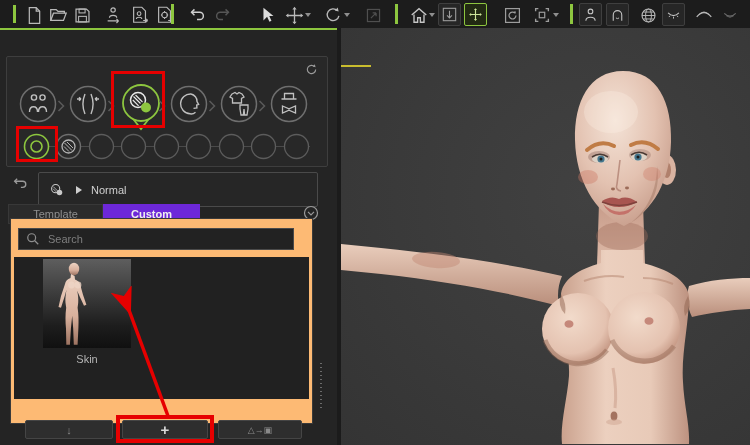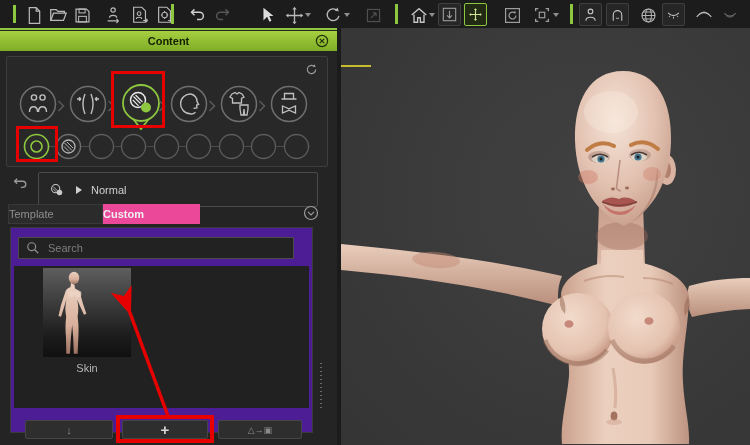--- a/index.html
+++ b/index.html
@@ -24,26 +24,26 @@
   .catbox{position:absolute;left:6px;top:28px;width:322px;height:111px;border:1px solid #3e3e3e;border-radius:2px;background:#282828;box-sizing:border-box;}
   .refresh{position:absolute;right:8px;top:5px;cursor:pointer;}
   .cat-circle{position:absolute;width:40px;height:40px;cursor:pointer;}
   .cat-chev{position:absolute;top:40px;}
   .slot{position:absolute;width:27px;height:27px;cursor:pointer;}
   .slotline{position:absolute;left:25px;top:89px;width:278px;height:1px;background:#4a4a4a;}
   .matrow-back{position:absolute;left:11px;top:147px;cursor:pointer;}
   .matdrop{position:absolute;left:38px;top:144px;width:280px;height:35px;border:1px solid #4a4a4a;border-radius:2px;background:#262626;
       display:flex;align-items:center;cursor:pointer;box-sizing:border-box;}
   .matdrop .lbl{font-size:11px;color:#cfcfcf;margin-left:8px;}
-  .tab{position:absolute;top:176px;height:20px;display:flex;align-items:center;justify-content:flex-start;
+  .tab{position:absolute;top:176px;height:20px;display:flex;align-items:center;justify-content:center;
       font-size:11px;cursor:pointer;box-sizing:border-box;}
   .tab.inactive{background:#2b2b2b;color:#8f8f8f;border:1px solid #383838;}
-  .tab.active{background:#ec4899;color:#efefef;font-weight:bold;}
+  .tab.active{background:#6d28d9;color:#efefef;font-weight:bold;}
   .collapse{position:absolute;right:18px;top:177px;cursor:pointer;}
-  .library{position:absolute;left:10px;top:199px;width:303px;height:206px;border:1px solid #3a3a3a;background:#4c1d95;box-sizing:border-box;}
+  .library{position:absolute;left:10px;top:190px;width:303px;height:206px;border:1px solid #3a3a3a;background:#fdba74;box-sizing:border-box;}
   .searchbox{position:absolute;left:7px;top:9px;width:276px;height:22px;border:1px solid #4a4a4a;background:#222;
       display:flex;align-items:center;box-sizing:border-box;}
   .searchbox input{flex:1;background:transparent;border:none;outline:none;color:#bbb;font-size:11px;
       font-family:"Liberation Sans",sans-serif;margin-left:6px;}
   .searchbox input::placeholder{color:#7e7e7e;}
   .grid{position:absolute;left:3px;top:38px;width:295px;height:142px;background:#212121;}
   .thumb{position:absolute;left:29px;top:2px;width:88px;height:89px;cursor:pointer;}
   .thumb-label{position:absolute;left:29px;top:96px;width:88px;text-align:center;font-size:11px;color:#b5b5b5;}
   .footbtn{position:absolute;top:392px;height:19px;background:#2e2e2e;border:1px solid #454545;border-radius:2px;
       display:flex;align-items:center;justify-content:center;color:#8a8a8a;font-size:11px;cursor:pointer;box-sizing:border-box;}
@@ -223,29 +223,20 @@
     <div class="ti" style="left:718px">
       <svg width="18" height="18" viewBox="0 0 22 22">
           <path d="M4 9q7 7 14 0" fill="none" stroke="#6a6a6a" stroke-width="1.4"></path>
           <path d="M6.5 12q4.5 3.6 9 0" fill="none" stroke="#6a6a6a" stroke-width="1.1"></path>
         </svg>
     </div>
   </div>
 
   <div class="panel">
     <div class="panel-topline"></div>
-    <div class="panel-header">
-      <span class="panel-title">Content</span>
-      <span class="panel-close">
-        <svg width="14" height="14" viewBox="0 0 14 14">
-            <circle cx="7" cy="7" r="5.6" fill="none" stroke="#20300a" stroke-width="1.2"></circle>
-            <path d="M4.8 4.8l4.4 4.4M9.2 4.8L4.8 9.2" stroke="#20300a" stroke-width="1.2"></path>
-          </svg>
-      </span>
-    </div>
 
     <div class="catbox">
       <span class="refresh">
         <svg width="15" height="15" viewBox="0 0 18 18">
             <path d="M14 9a5 5 0 1 1-1.3-3.4" fill="none" stroke="#9a9a9a" stroke-width="1.4"></path>
             <path d="M13 2.8l.9 3.4-3.4-.9z" fill="#9a9a9a"></path>
           </svg>
       </span>
 
       <div class="cat-circle" style="left:11px;top:27px">

